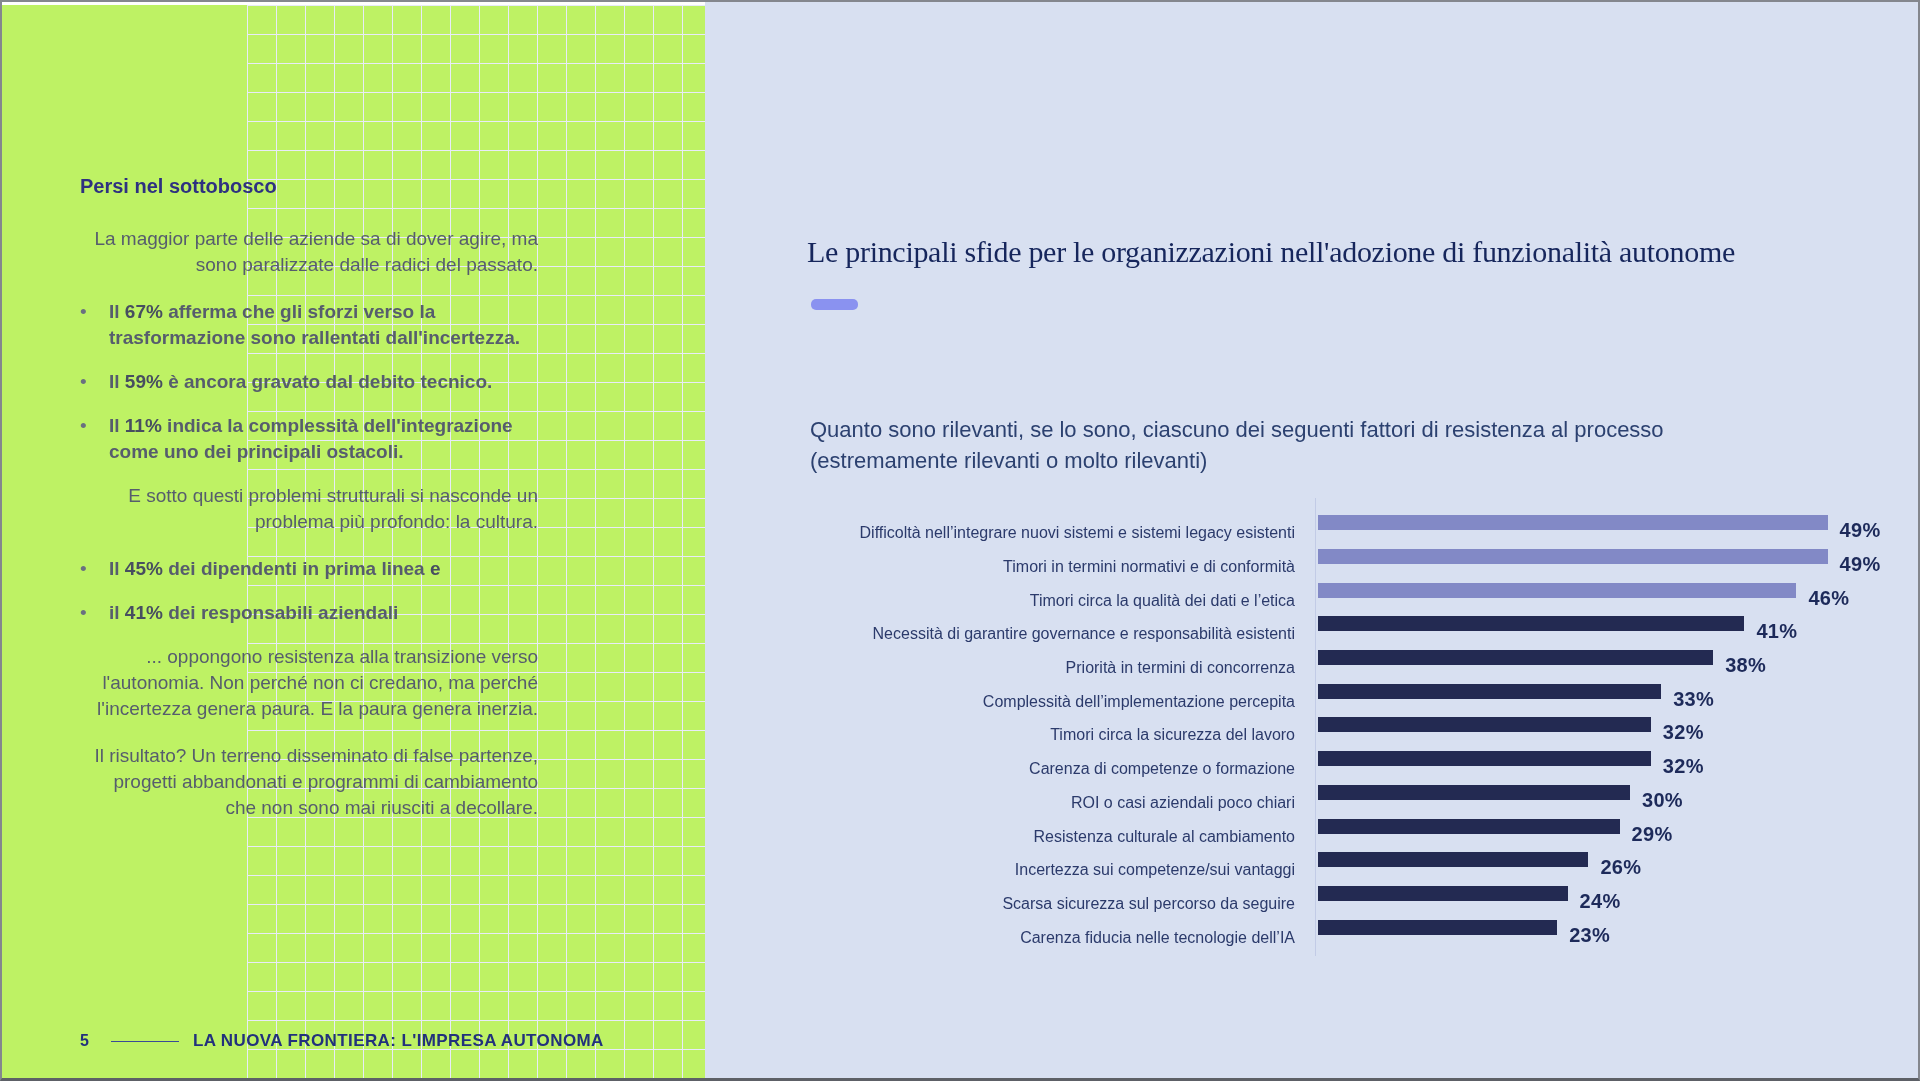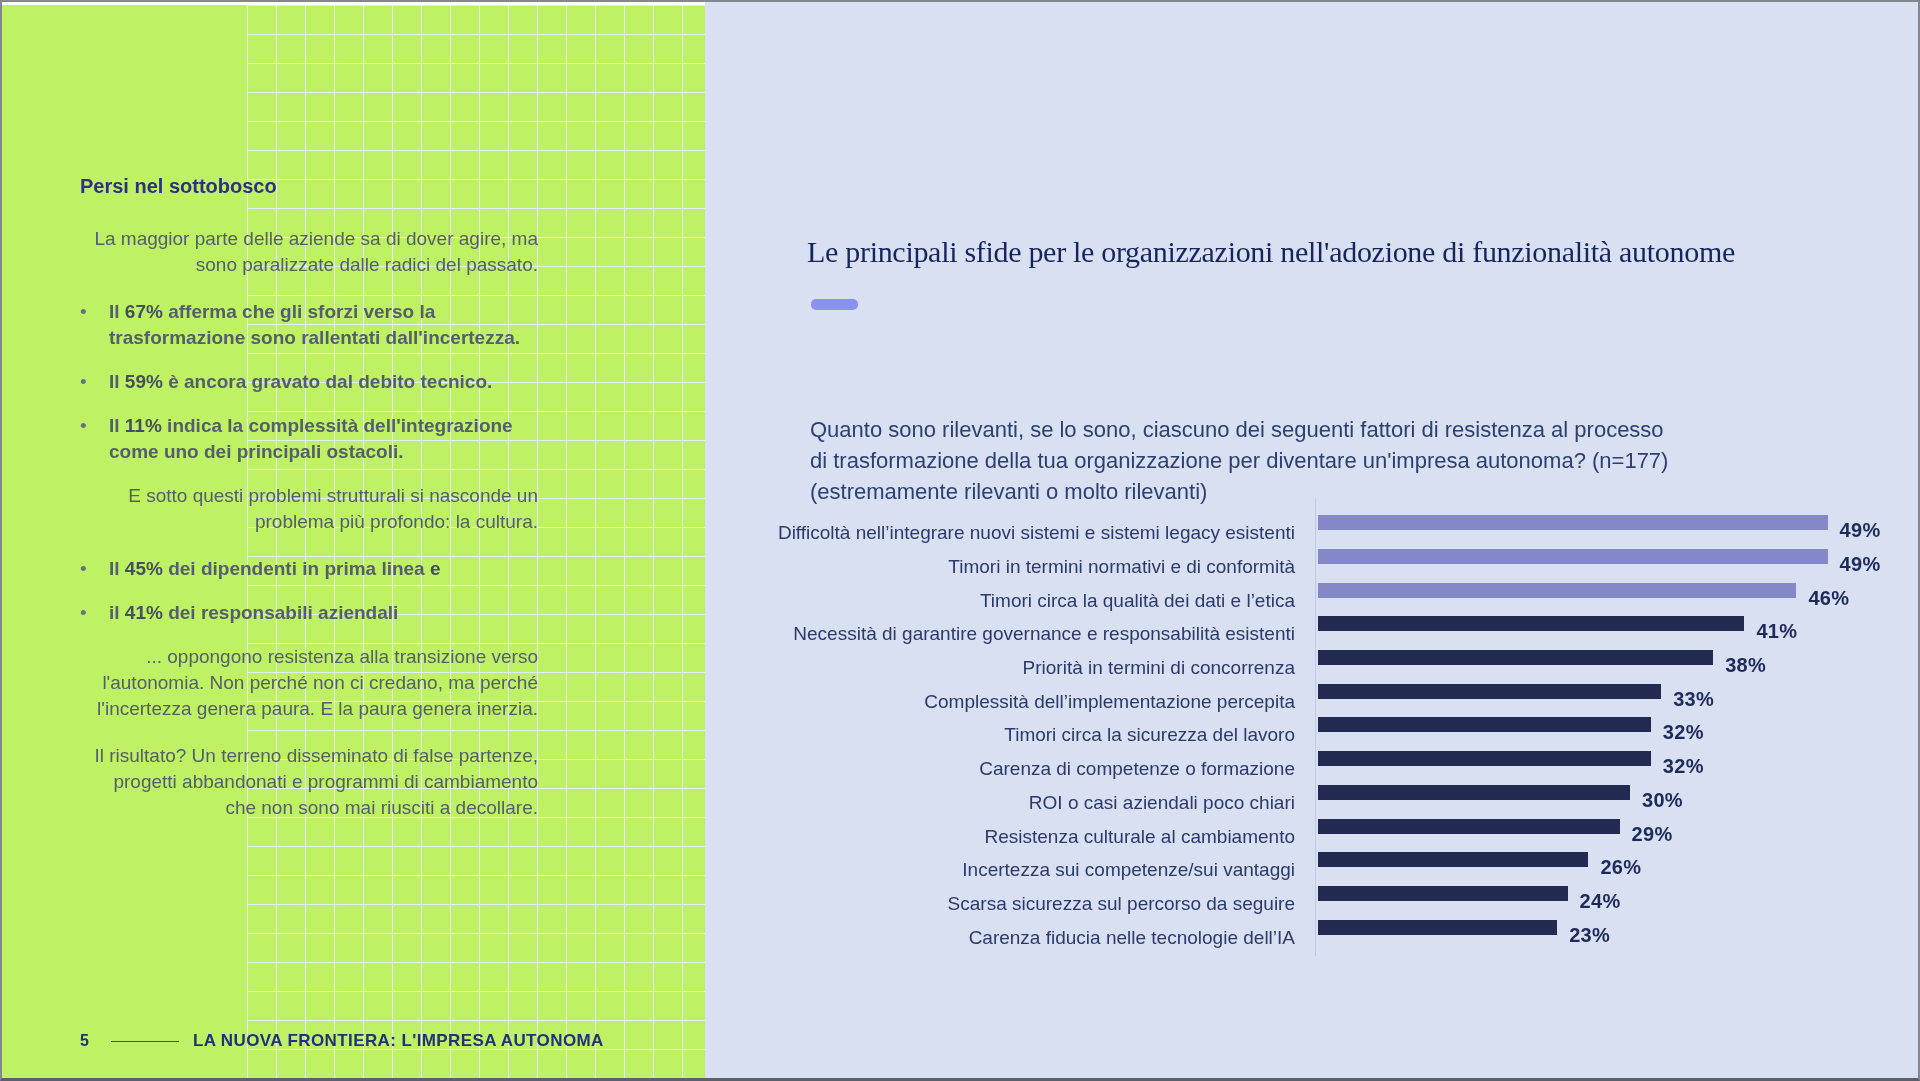--- a/index.html
+++ b/index.html
@@ -76,21 +76,21 @@
   .axis-line{
     position:absolute;left:610px;top:-8px;width:1px;height:458px;
     background:#c2cbe6;
   }
   .chart-row{
     display:flex;align-items:center;height:33.7px;
   }
   .chart-row .rowlabel{
     width:610px;flex:0 0 610px;box-sizing:border-box;
     text-align:right;padding-right:20px;
-    font-size:19px;color:#2b3a6b;white-space:nowrap;margin-top:21px;
+    font-size:16px;color:#2b3a6b;white-space:nowrap;margin-top:21px;
   }
   .chart-row .bartrack{
     flex:1;display:flex;align-items:center;padding-left:3px;
   }
   .chart-row .bar{
     height:15px;
   }
   .bar.light{background:var(--bar-light);}
   .bar.dark{background:var(--bar-dark);}
   .chart-row .value{
@@ -150,21 +150,20 @@
     </div>
   </div>
 
   <div class="right-panel">
     <h1 class="chart-title">Le principali sfide per le organizzazioni nell'adozione di funzionalità autonome</h1>
 
     <div class="accent-dash"></div>
 
     <div class="chart-subtitle">
       <div>Quanto sono rilevanti, se lo sono, ciascuno dei seguenti fattori di resistenza al processo</div>
-      <div>di trasformazione della tua organizzazione per diventare un'impresa autonoma? (n=177)</div>
       <div>(estremamente rilevanti o molto rilevanti)</div>
     </div>
 
     <div class="chart" id="chart">
       <div class="axis-line"></div>
 
     <div class="chart-row">
           <div class="rowlabel">Difficoltà nell’integrare nuovi sistemi e sistemi legacy esistenti</div>
           <div class="bartrack">
             <div class="bar light" style="width: 509.6px;"></div>

